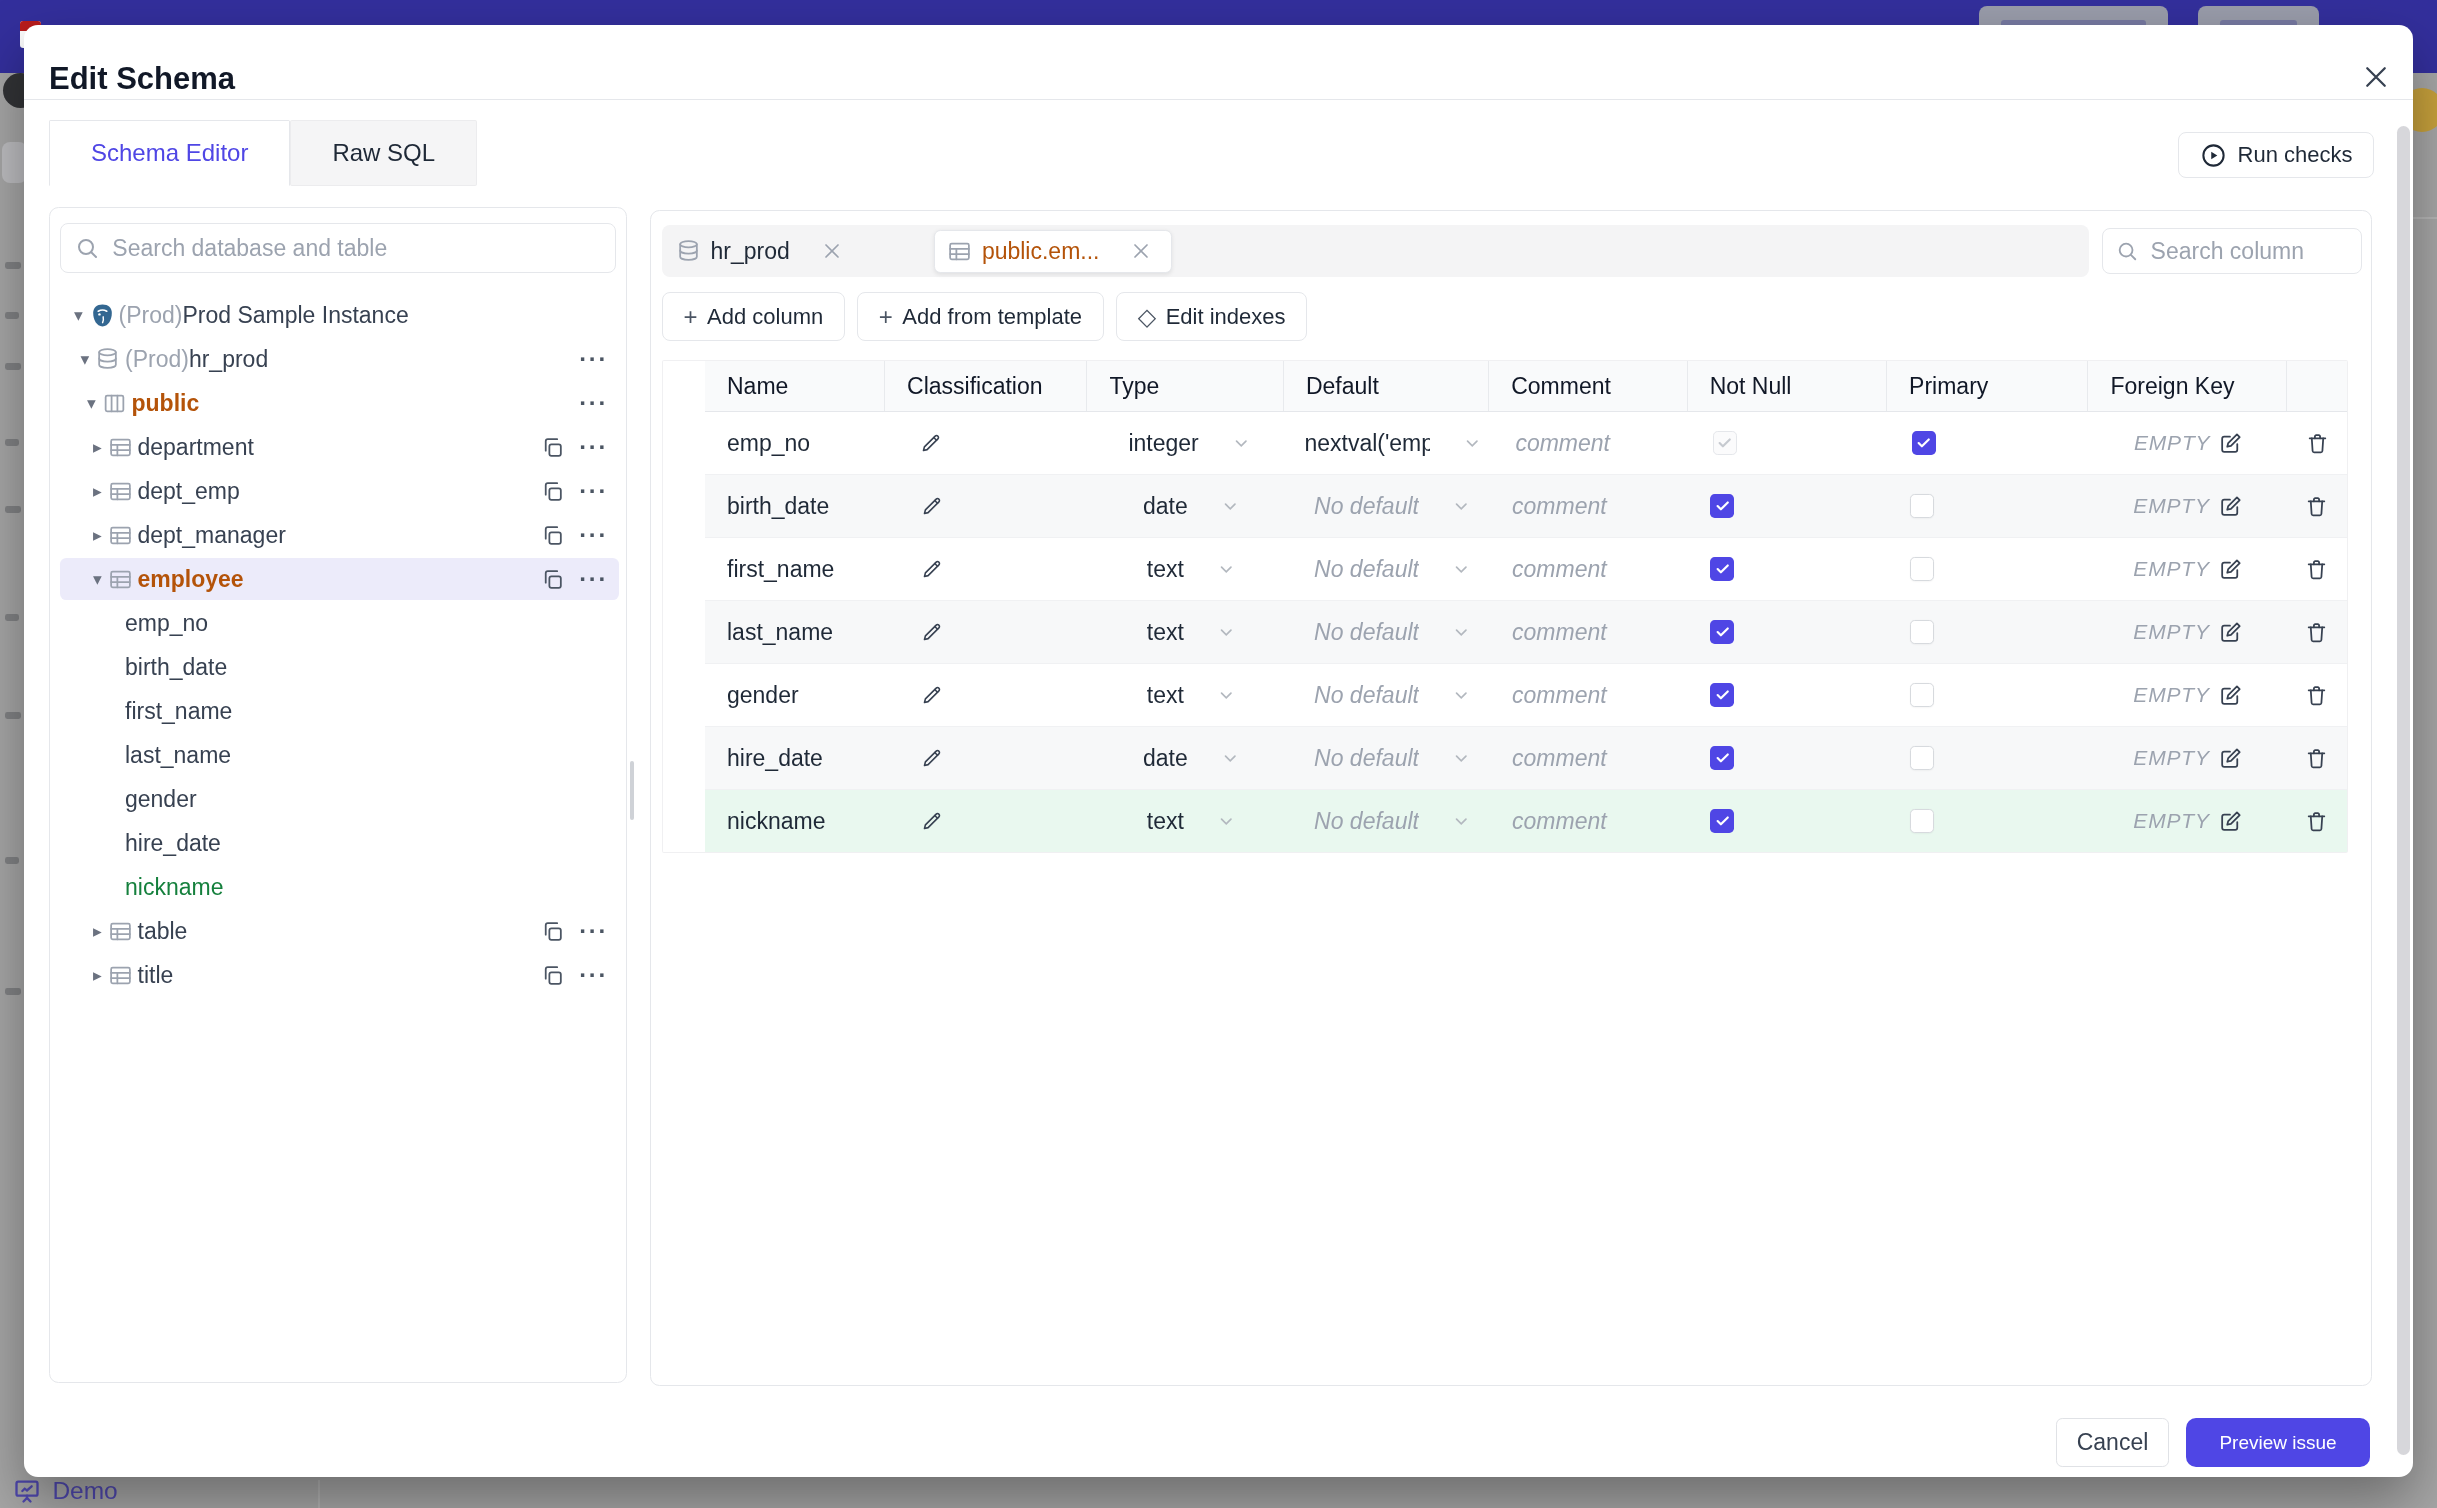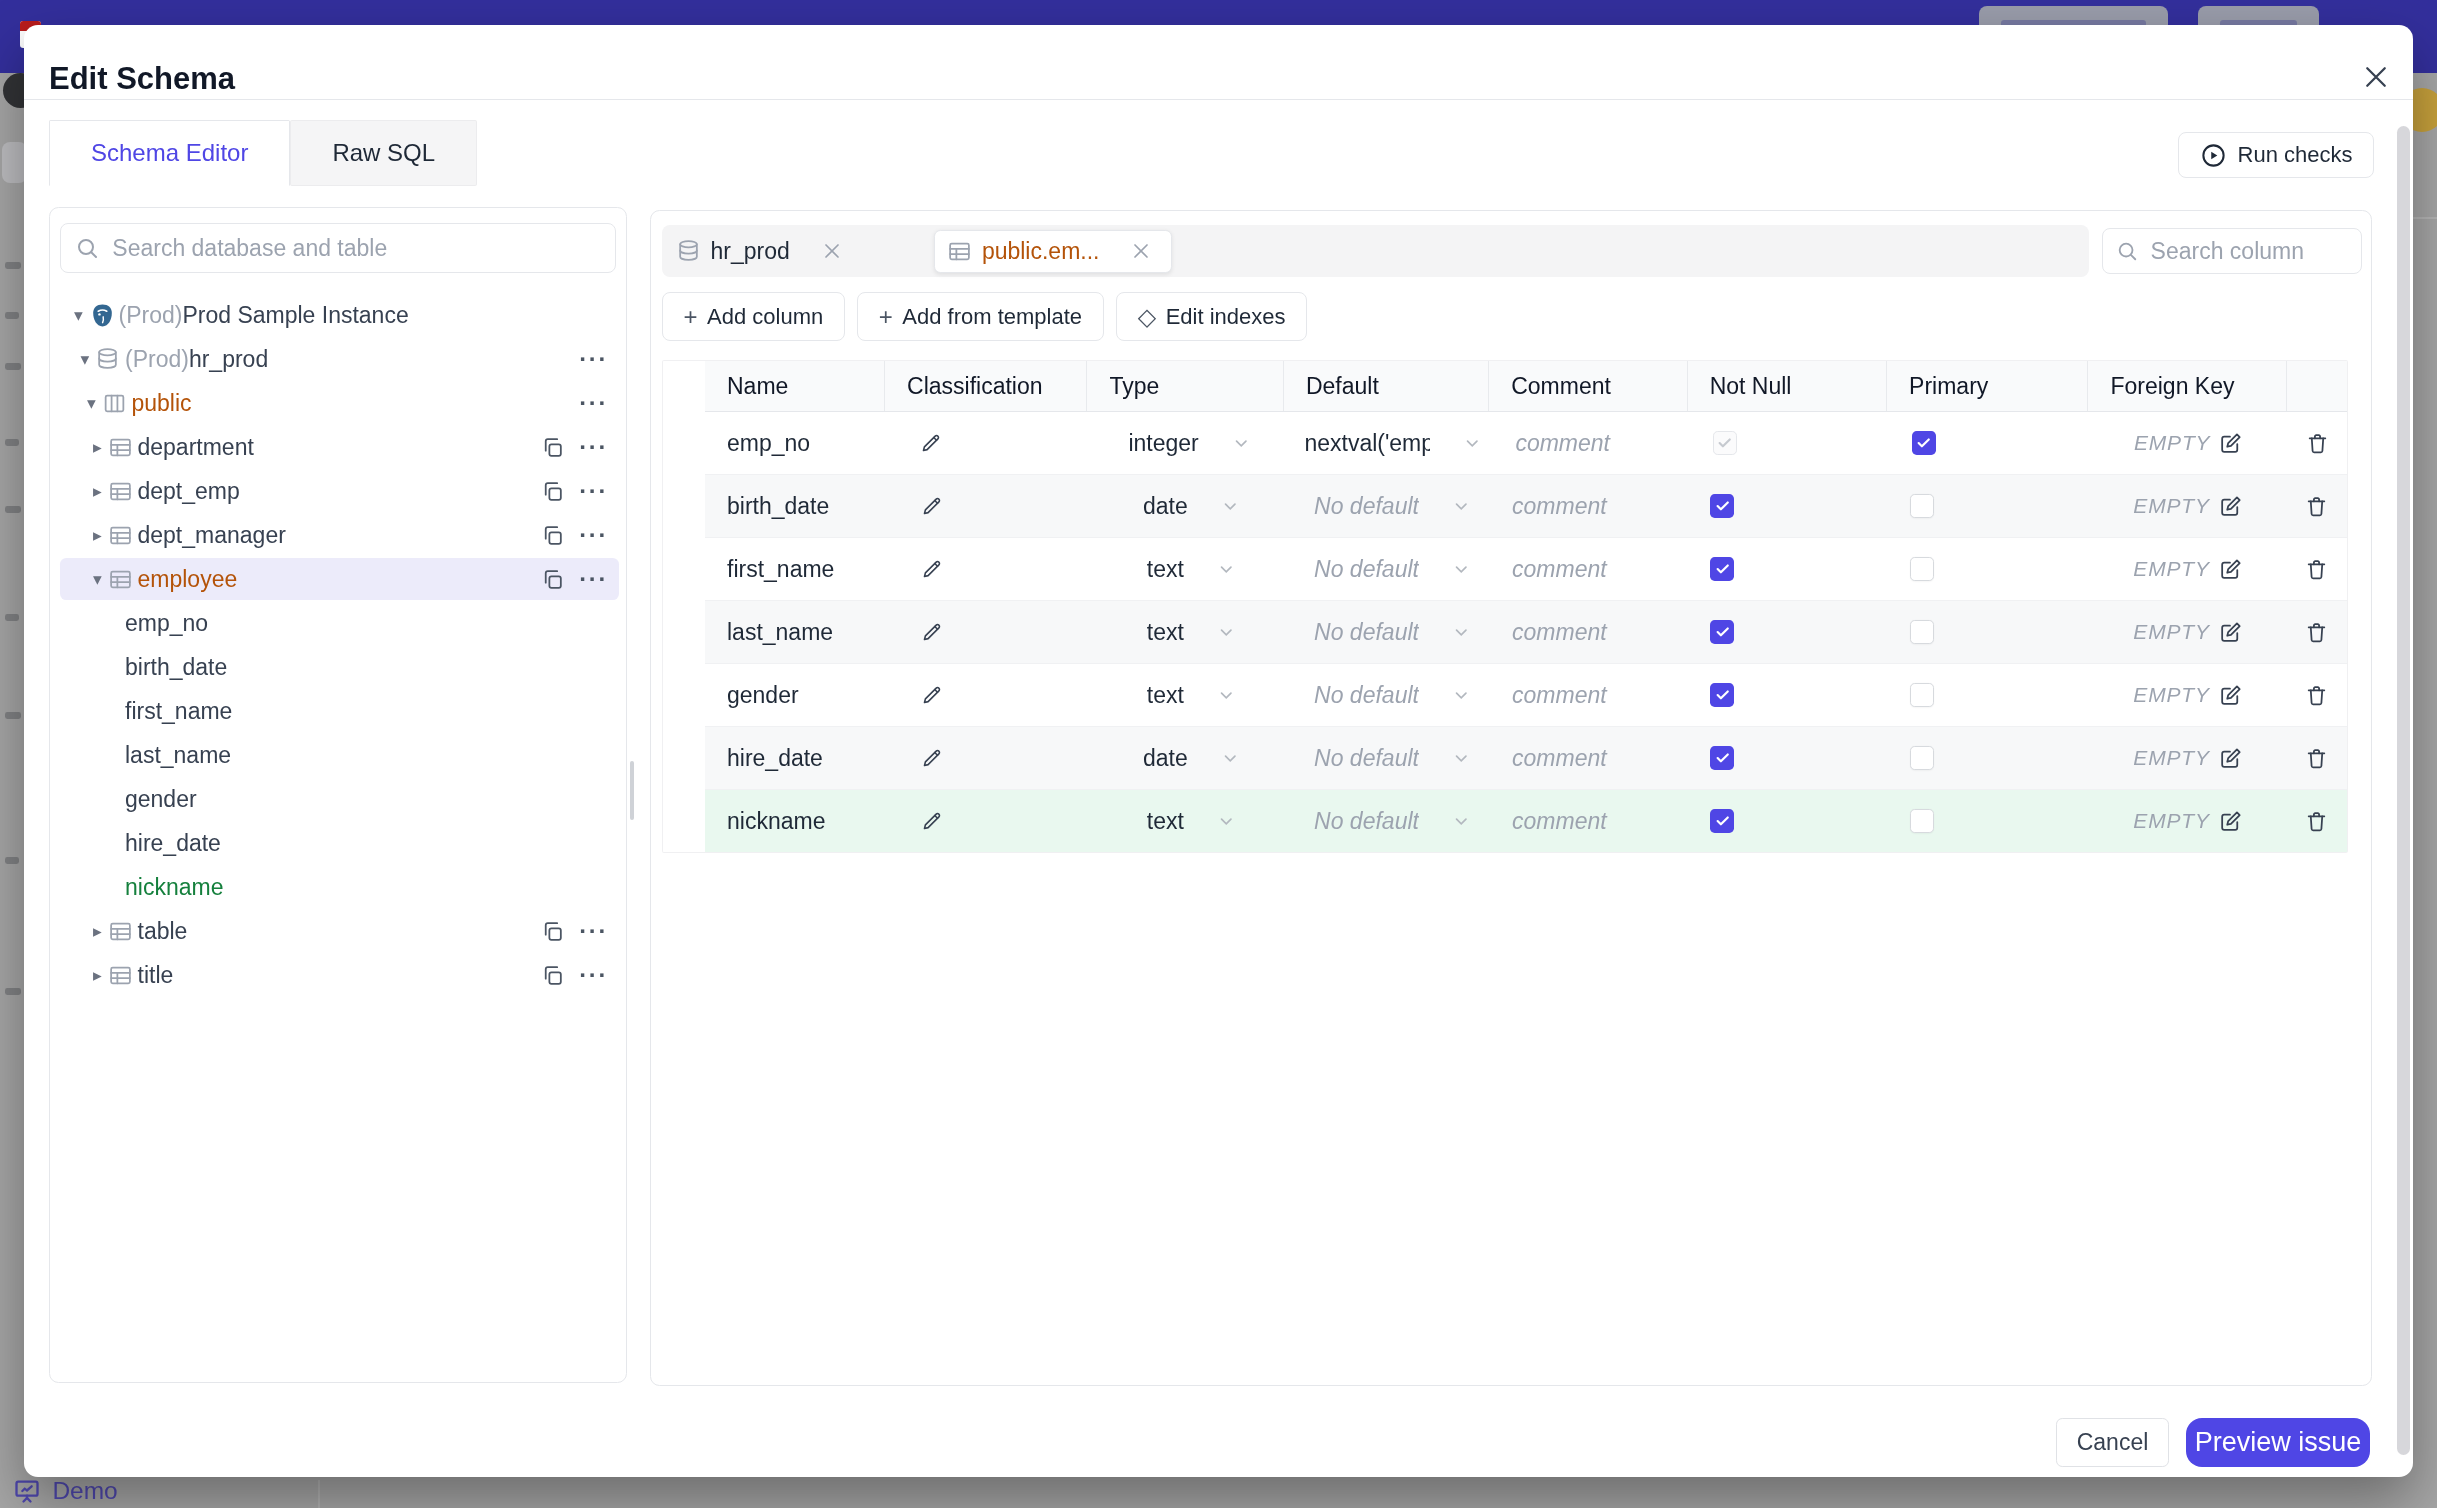--- a/index.html
+++ b/index.html
@@ -46,21 +46,21 @@
   .search-box input{border:0;outline:0;flex:1;font-size:23px;font-family:"Liberation Sans",sans-serif;color:#374151;background:transparent;min-width:0;}
   .search-box input::placeholder{color:#9ca3af;}
   #tree{position:absolute;left:0;top:85px;width:578px;}
   .tree-row{position:relative;height:44px;display:flex;align-items:center;font-size:23px;color:#374151;box-sizing:border-box;padding-right:20px;}
   .tree-row .band{position:absolute;left:9.5px;right:9.5px;top:0.8px;bottom:0.8px;background:#ecebfa;border-radius:6.3px;z-index:0;}
   .tree-row>*{position:relative;z-index:1;}
   .tree-chevron{width:20.5px;display:flex;justify-content:center;color:#6b7280;font-size:17.4px;flex:0 0 20.5px;}
   .tree-icon{width:30px;display:flex;align-items:center;flex:0 0 30px;}
   .tree-prefix{color:#9ca3af;white-space:pre;}
   .tree-label{white-space:nowrap;}
-  .tree-label.amber{color:#b45309;}
+  .tree-label.amber{color:#b45309;font-weight:bold;}
   .tree-label.green{color:#15803d;}
   .tree-trailing{margin-left:auto;display:flex;align-items:center;gap:14px;color:#4b5563;}
   .more-dots{font-size:24px;font-weight:700;letter-spacing:1.6px;color:#4b5563;line-height:1;}
   
   #chips-bar{position:absolute;left:11px;top:14px;width:1427px;height:52px;background:#f4f4f5;border-radius:8px;display:flex;align-items:center;}
   .chip{display:flex;align-items:center;height:43px;box-sizing:border-box;font-size:23px;}
   .chip .chip-label{margin:0 0 0 9.5px;white-space:nowrap;overflow:hidden;max-width:181px;}
   .chip .chip-x{margin-left:30px;display:flex;align-items:center;}
   .chip.plain{padding:0 19px 0 14px;color:#1f2937;}
   .chip.active{background:#fff;border:0.8px solid #e5e7eb;border-radius:6.3px;margin-left:71px;padding:0 17.4px 0 12.6px;
@@ -92,22 +92,22 @@
   .checkbox{width:24px;height:24px;border-radius:4.7px;box-sizing:border-box;display:flex;align-items:center;justify-content:center;}
   .checkbox.checked{background:#4f46e5;}
   .checkbox.unchecked{background:#fff;border:1.2px solid #d7dade;box-shadow:0 0.8px 1.6px rgba(0,0,0,.04);}
   .checkbox.disabled-checked{background:#fbfbfc;border:1.2px solid #e5e7eb;}
   .fk-cell{justify-content:center;gap:8px;padding-left:0;}
   .fk-text{color:#9ca3af;font-style:italic;font-size:21px;letter-spacing:0.8px;}
   .icon-btn{display:flex;align-items:center;justify-content:center;cursor:pointer;}
   
   #footer-cancel{position:absolute;left:2032px;top:1393px;width:113px;height:49px;background:#fff;border:0.8px solid #e0e2e6;
                  border-radius:6.3px;font-size:23px;color:#374151;display:flex;align-items:center;justify-content:center;cursor:pointer;}
-  #footer-submit{position:absolute;left:2162px;top:1393px;width:184px;height:49px;background:#4f46e5;border-radius:16px;
-                 font-size:27px;color:#fff;display:flex;align-items:center;justify-content:center;cursor:pointer;}
+  #footer-submit{position:absolute;left:2162px;top:1393px;width:184px;height:49px;background:#4f46e5;border-radius:10px;
+                 font-size:19px;color:#fff;display:flex;align-items:center;justify-content:center;cursor:pointer;}
   #modal-scrollbar{position:absolute;left:2373px;top:101px;width:12.6px;height:1329px;background:#d7d7db;border-radius:7px;}
   svg{display:block;}
 </style>
 </head>
 <body>
 
 <div id="app">
 
   <div id="topbar"></div>
   <div id="topbar-btn-1" class="topbar-btn">

